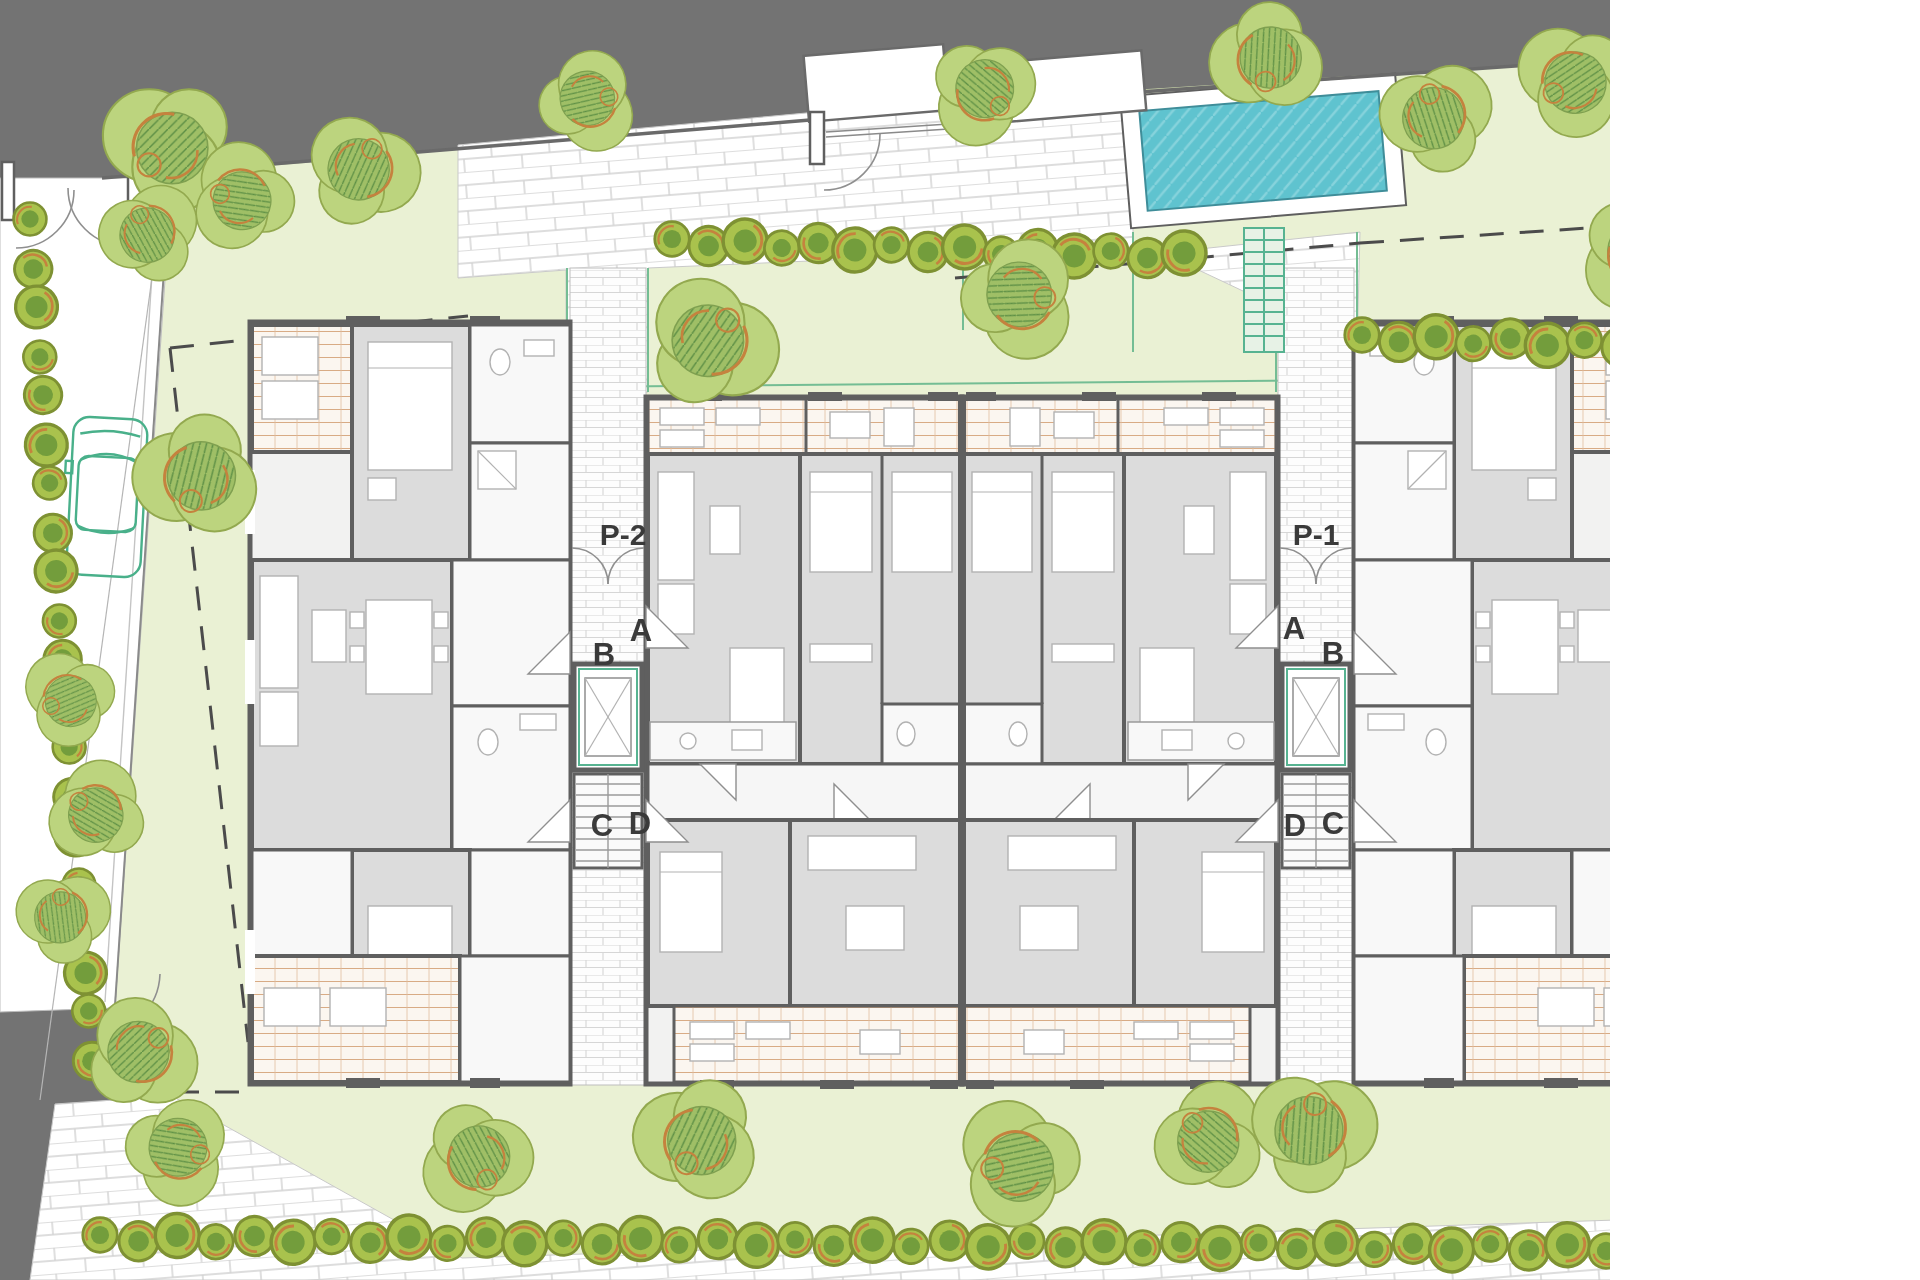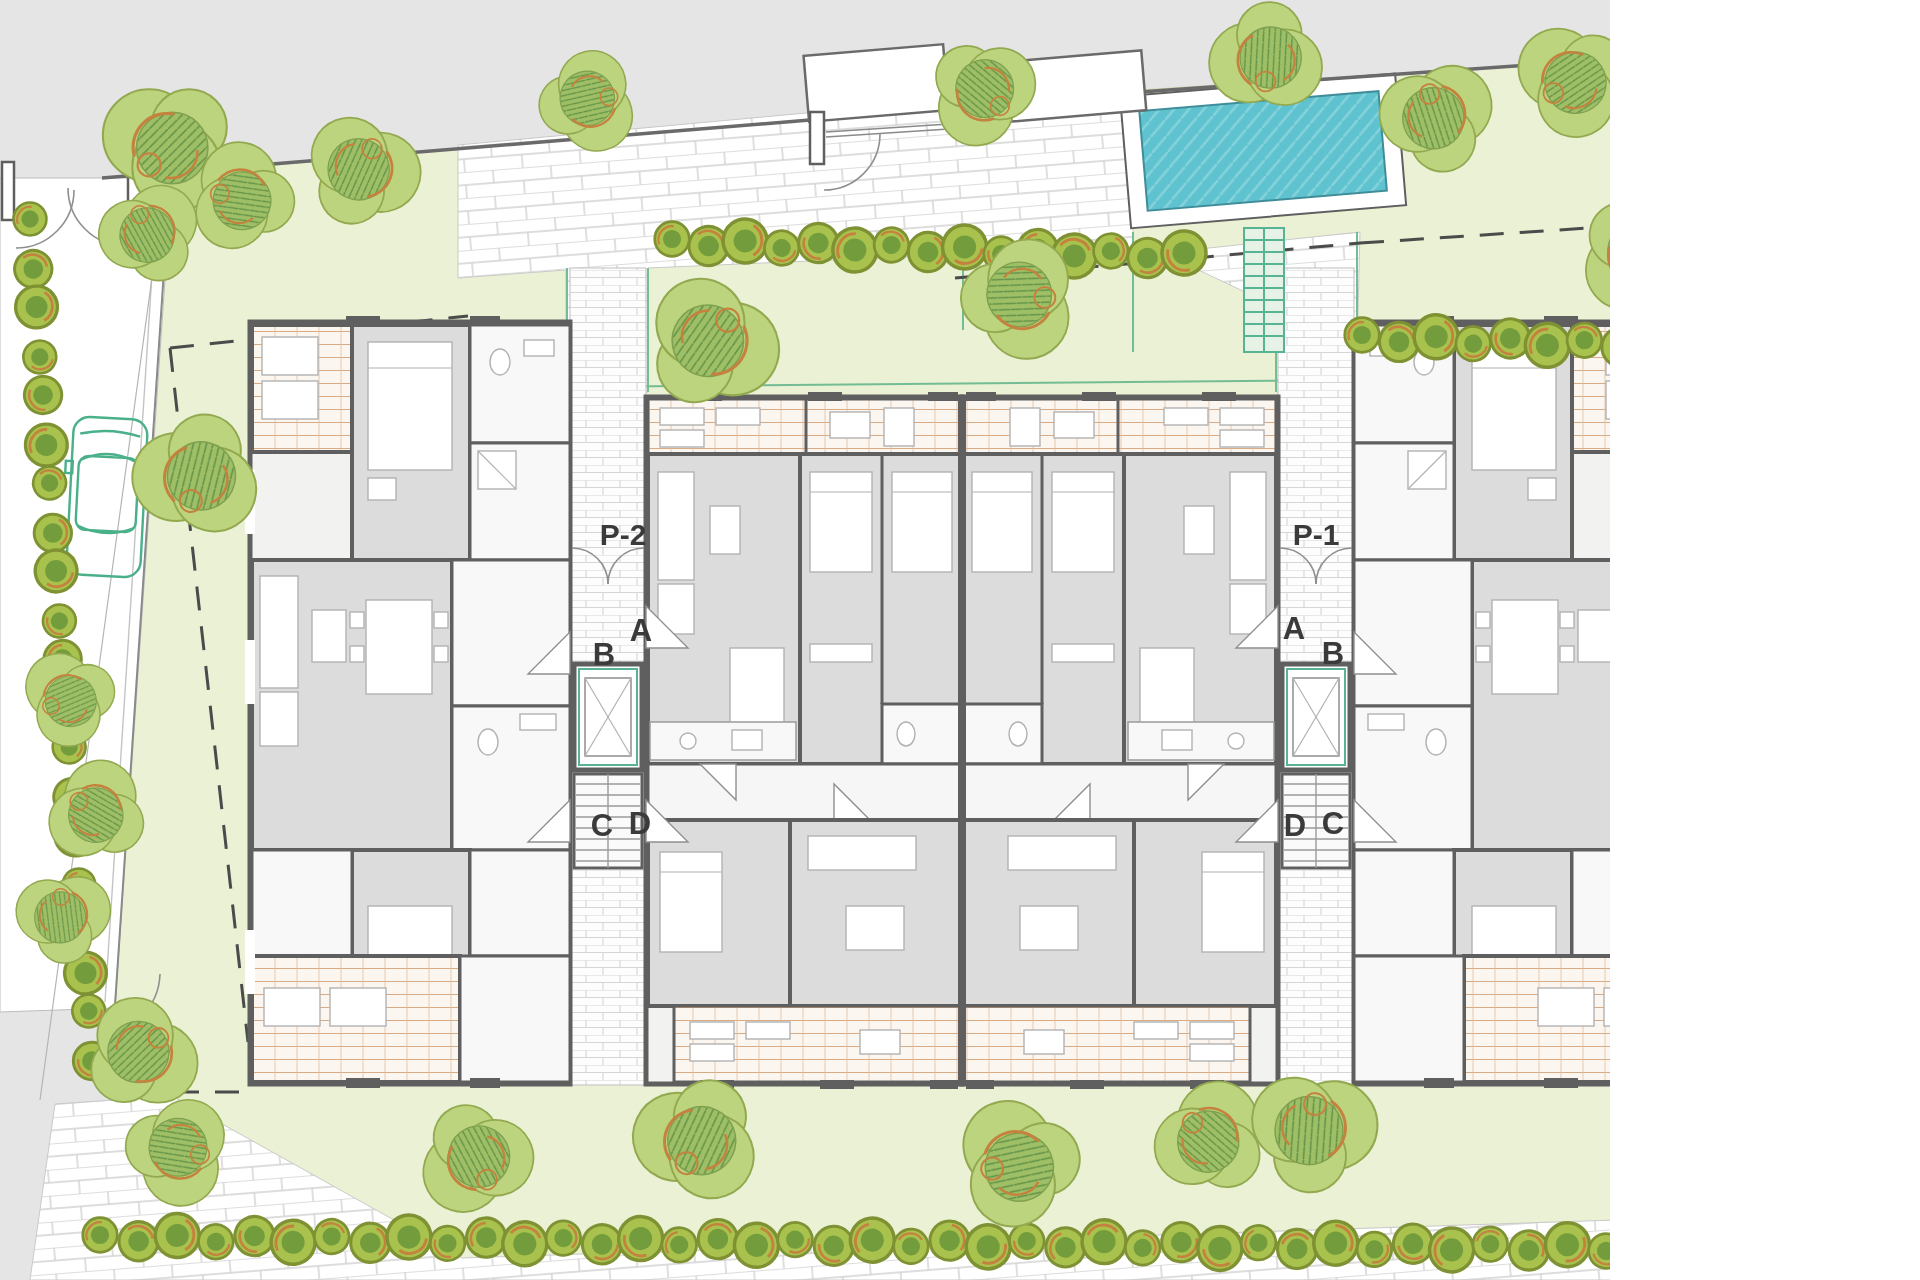--- a/index.html
+++ b/index.html
@@ -1,16 +1,16 @@
 <!DOCTYPE html>
 <html><head>
 <meta charset="utf-8">
 <style>
   html,body{margin:0;padding:0;background:#fff;}
-  #stage{position:relative;width:1610px;height:1280px;background:#e5e5e5;overflow:hidden;
+  #stage{position:relative;width:1610px;height:1280px;background:#737373;overflow:hidden;
          font-family:"Liberation Sans", sans-serif;}
   svg{display:block}
   .furn{fill:#ffffff;stroke:#b2b2b2;stroke-width:1.4;}
   .thin{stroke:#b2b2b2;stroke-width:1.2;}
   .leaf{fill:#ffffff;stroke:#8f8f8f;stroke-width:1.4;}
   .arc{fill:none;stroke:#8f8f8f;stroke-width:1.6;}
   .tread{stroke:#9a9a9a;stroke-width:1.4;}
   .wallcap{fill:#5f5f5f;}
   .plabel{font:bold 30px "Liberation Sans",sans-serif;fill:#3a3a3a;}
   .dlabel{font:bold 31px "Liberation Sans",sans-serif;fill:#3a3a3a;}

